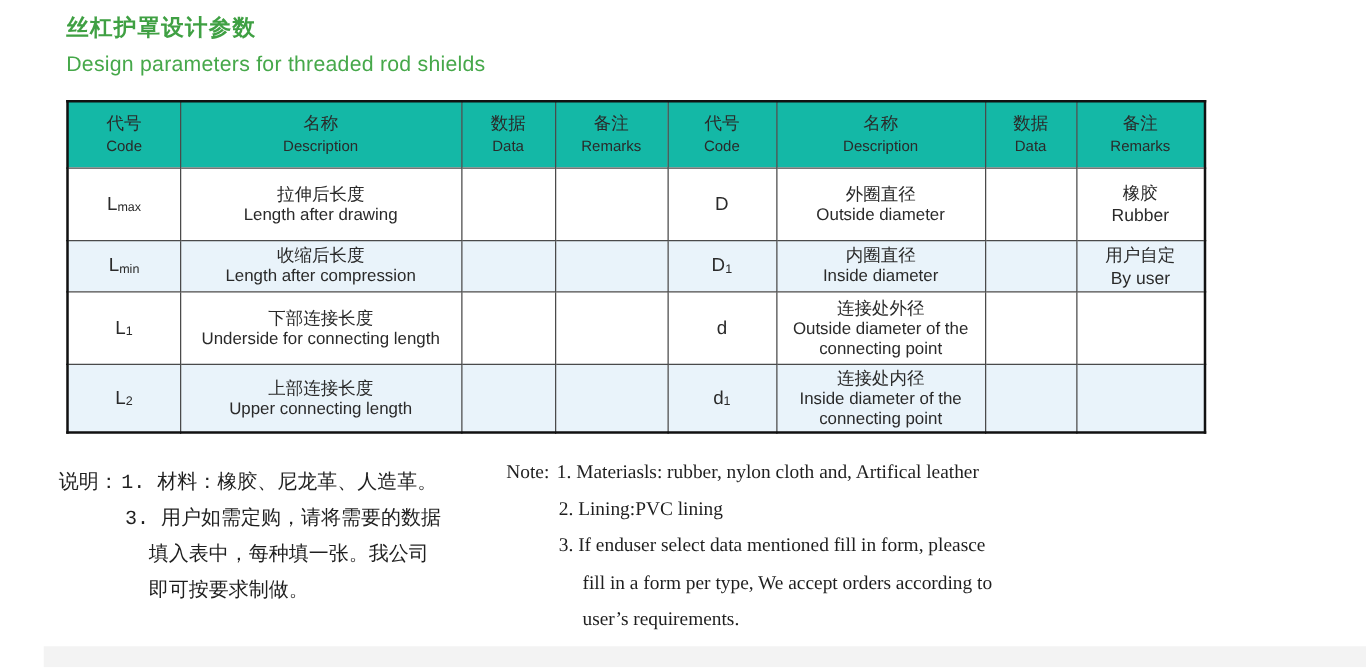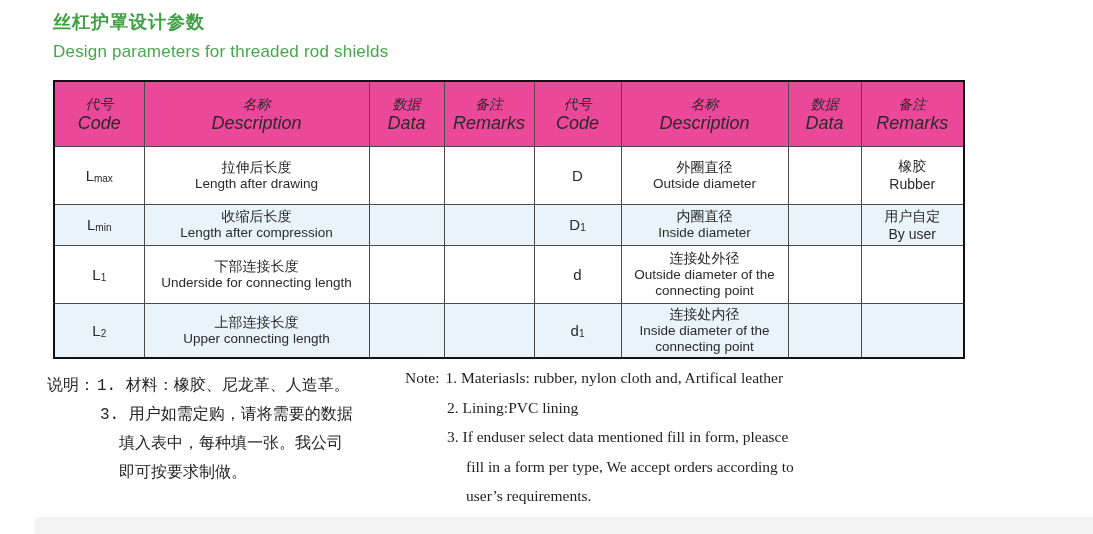--- a/index.html
+++ b/index.html
@@ -38,25 +38,25 @@
     border: 2px solid #111111;
     font-family: "Liberation Sans", sans-serif;
   }
   .design-table td, .design-table th {
     border: 1px solid #4a4a4a;
     text-align: center;
     vertical-align: middle;
     padding: 2px 3px;
     font-weight: normal;
   }
-  .design-table tr.header-row { background: #ec4899; height: 65px; font-style: italic; }
+  .design-table tr.header-row { background: #14b8a6; height: 53px; }
   .design-table tr.row-odd  { background: #ffffff; height: 58px; }
   .design-table tr.row-even { background: #e9f3fa; height: 38px; }
   .hdr-zh { display: block; font-size: 14px; line-height: 19px; }
-  .hdr-en { display: block; font-size: 18px; line-height: 19px; }
+  .hdr-en { display: block; font-size: 12px; line-height: 19px; }
   .code-cell { font-size: 15px; }
   .code-sub { font-size: 10px; vertical-align: -1px; letter-spacing: 0; }
   .desc-zh { display: block; font-size: 14px; line-height: 17px; }
   .desc-en { display: block; font-size: 13.5px; line-height: 16px; }
   .rem-zh { display: block; font-size: 14px; line-height: 18px; }
   .rem-en { display: block; font-size: 14px; line-height: 18px; }
 
   .notes-zh {
     position: absolute;
     left: 47px;

